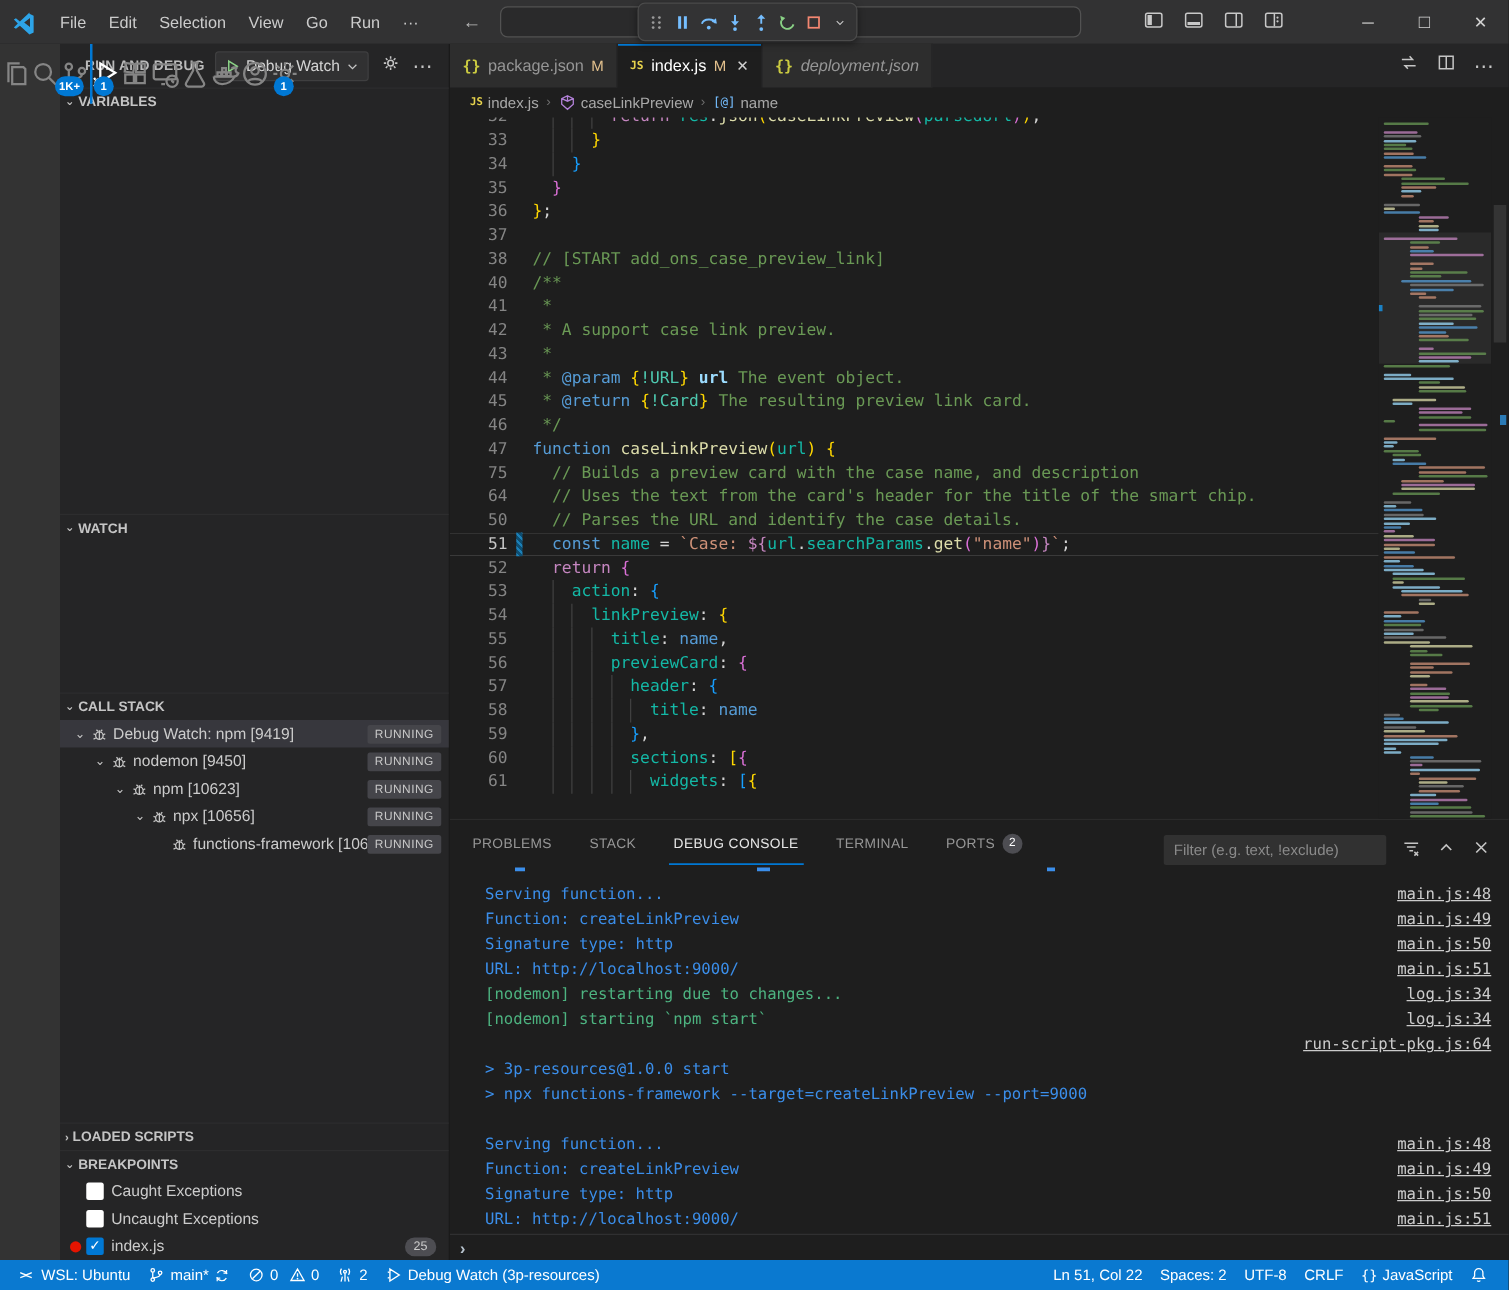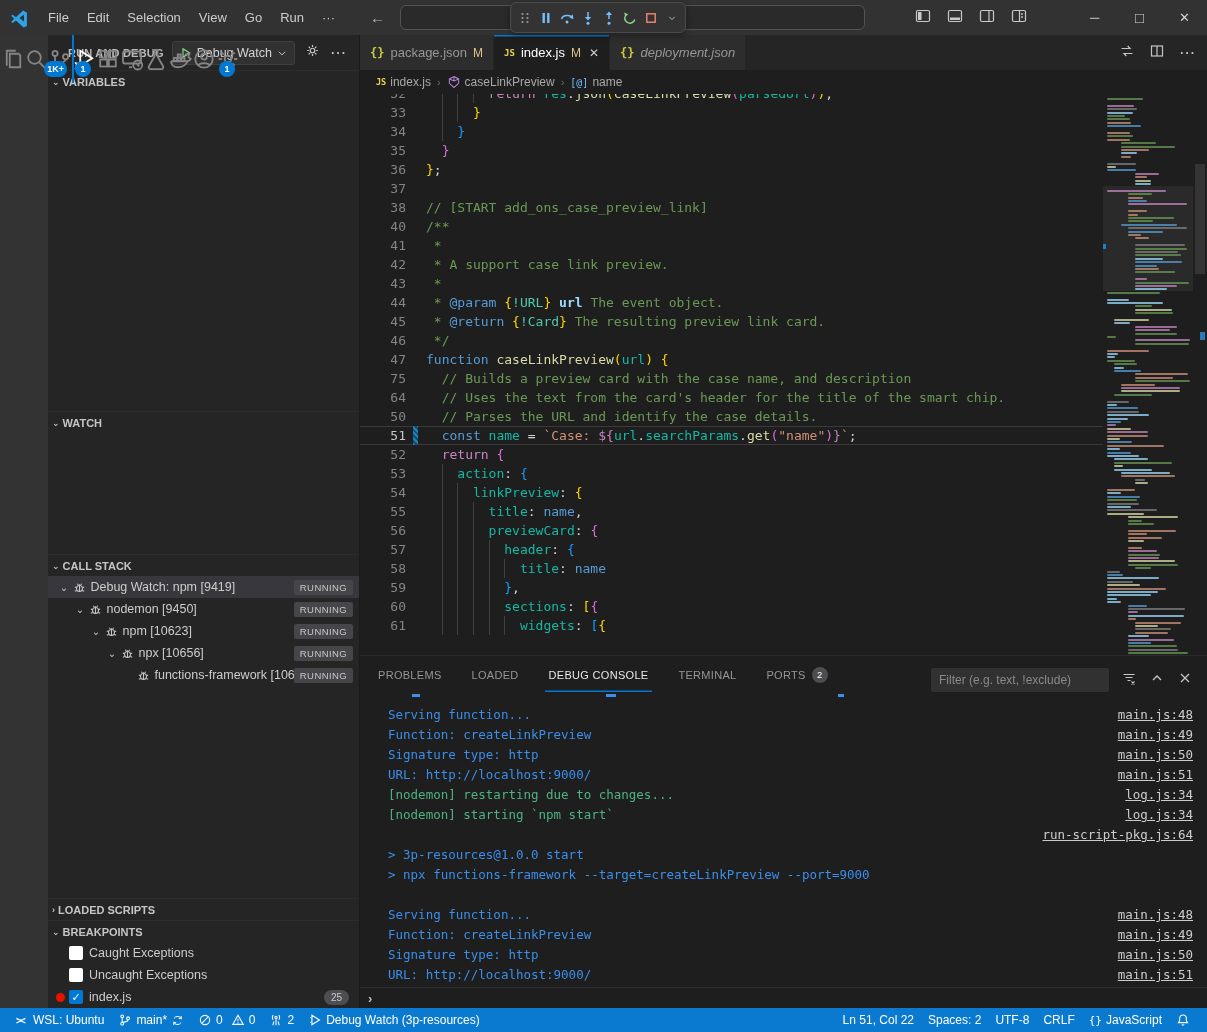--- a/index.html
+++ b/index.html
@@ -822,21 +822,21 @@
           <div class="vs-mark"></div>
         </div>
       </div>
 
       <div class="panel">
         <div class="panel-tabs" id="panelTabs">
             <span class="ptab">
               <span>PROBLEMS</span>
             </span>
             <span class="ptab">
-              <span>LOADED</span>
+              <span>STACK</span>
             </span>
             <span class="ptab active">
               <span>DEBUG CONSOLE</span>
             </span>
             <span class="ptab">
               <span>TERMINAL</span>
             </span>
             <span class="ptab">
               <span>PORTS</span>
               <span class="pbadge">2</span>

